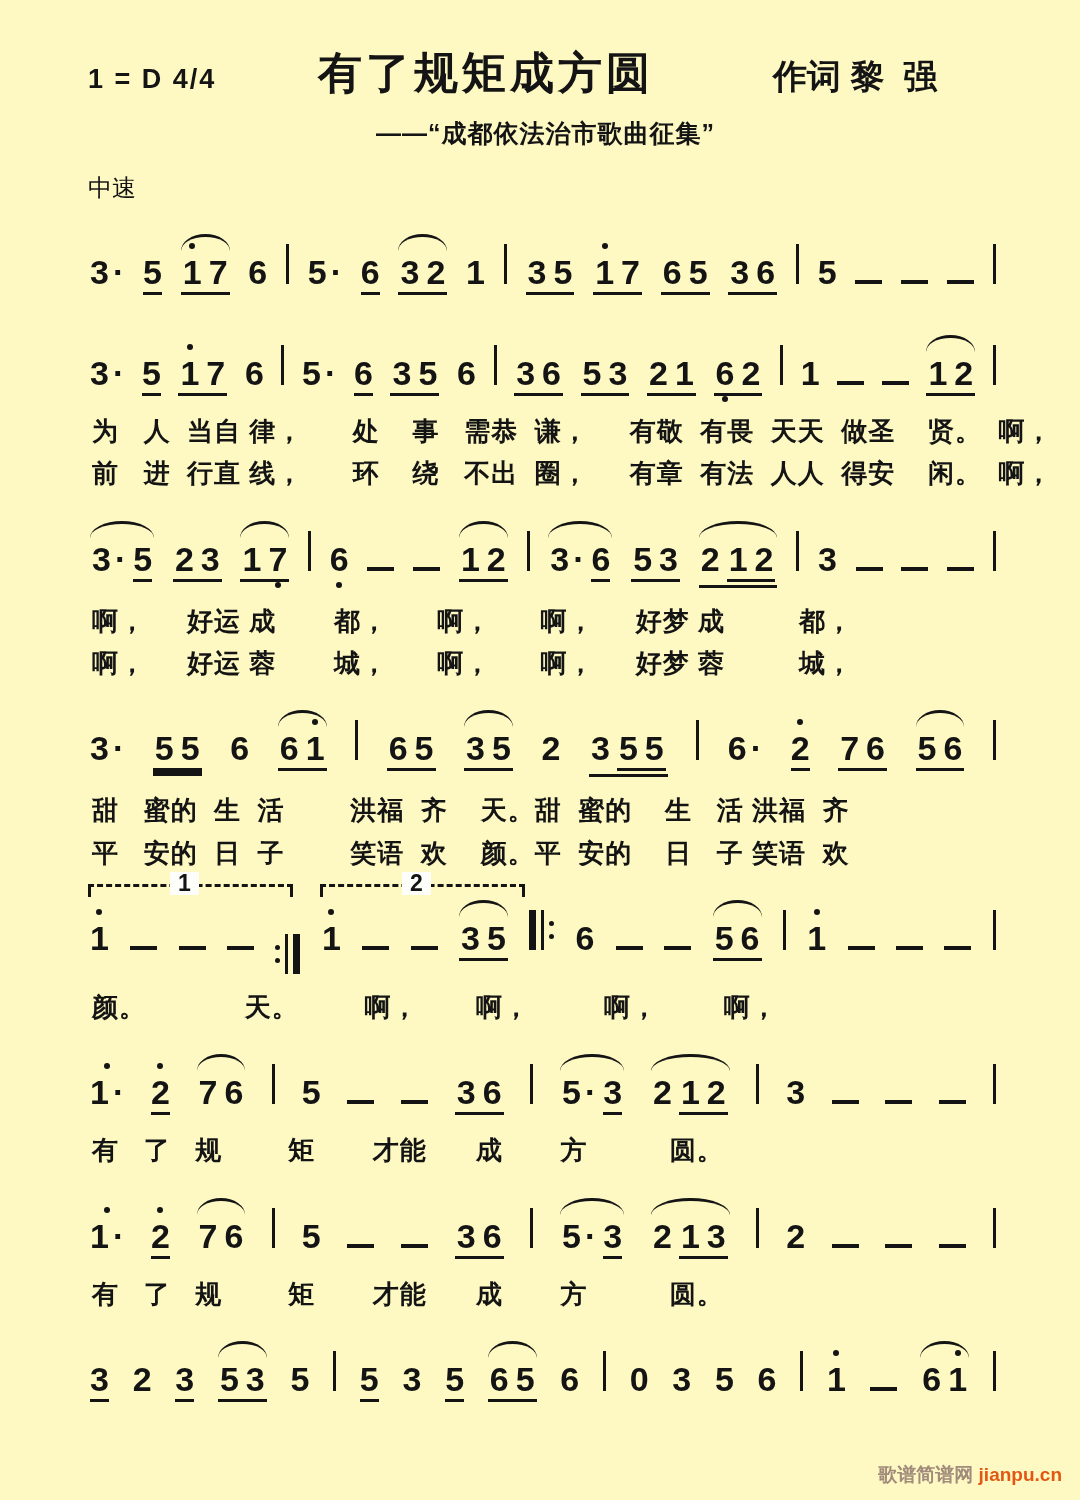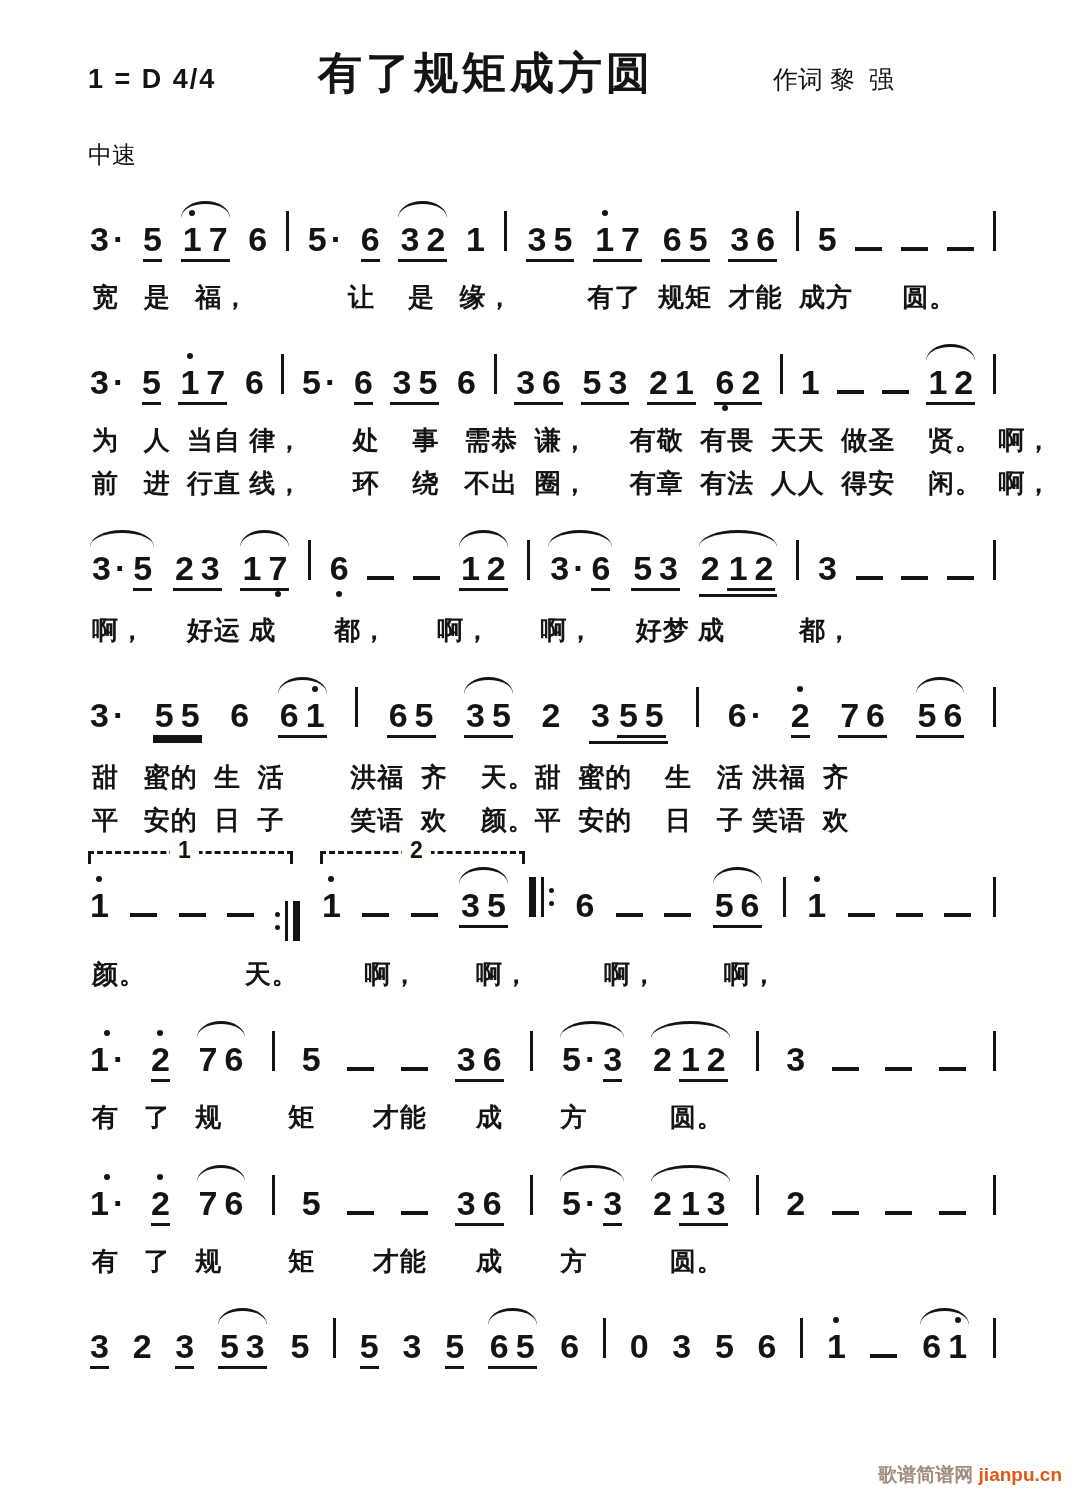--- a/index.html
+++ b/index.html
@@ -1,31 +1,31 @@
 <!DOCTYPE html>
 <html><head>
 <meta charset="utf-8">
 <style>
   html,body{margin:0;padding:0;background:#e8e8e8;}
   .page{
     position:relative;
     width:1080px;height:1500px;
     margin:0 auto;
-    background:#ffffff;
+    background:#fef9c3;
     font-family:"Liberation Sans", sans-serif;
     color:#141414;
     overflow:hidden;
     box-sizing:border-box;
     padding:44px 82px 0 88px;
   }
   
   .hdr{display:grid;grid-template-columns:230px 1fr 225px;align-items:baseline;}
   .keysig{font-size:27px;font-weight:bold;letter-spacing:2px;white-space:pre;}
   .title{font-size:44px;font-weight:bold;text-align:left;letter-spacing:4px;}
-  .credit{font-size:25px;font-weight:normal;white-space:pre;}
+  .credit{font-size:34px;font-weight:bold;white-space:pre;}
   .hdr2{display:grid;grid-template-columns:230px 1fr 225px;align-items:baseline;margin-top:14px;}
   .subtitle{font-size:25px;font-weight:bold;text-align:center;letter-spacing:1px;}
   .tempo{font-size:24px;font-weight:normal;margin-top:22px;}
   
   .score{margin-top:0px;}
   .line-block{margin-top:10px;}
   .melody{
     position:relative;
     display:flex;justify-content:space-between;align-items:baseline;
     padding:30px 2px 8px 2px;
@@ -72,20 +72,21 @@
 
 <div class="page">
 
   <div class="hdr">
     <div class="keysig">1 = D 4/4</div>
     <div class="title">有了规矩成方圆</div>
     <div class="credit">作词 黎  强</div>
   </div>
   <div class="hdr2">
     <div></div>
+    <div class="subtitle">——“成都依法治市歌曲征集”</div>
   </div>
 
   <div class="tempo">中速</div>
 
   <div class="score">
       <div class="line-block">
         <div class="melody">
           <div class="tok">
             <span class="num">3</span>
             <span class="aug">·</span>
@@ -162,21 +163,20 @@
           </div>
           <div class="bline"></div>
           <div class="tok">
             <span class="num">5</span>
           </div>
           <div class="dash"></div>
           <div class="dash"></div>
           <div class="dash"></div>
           <div class="bline"></div>
         </div>
-        <div class="lyrics">宽   是   福，            让    是   缘，         有了  规矩  才能  成方      圆。</div>
       </div>
       <div class="line-block">
         <div class="melody">
           <div class="tok">
             <span class="num">3</span>
             <span class="aug">·</span>
           </div>
           <div class="tok u1">
             <span class="num">5</span>
           </div>
@@ -347,20 +347,21 @@
           <div class="bline"></div>
           <div class="tok">
             <span class="num">3</span>
           </div>
           <div class="dash"></div>
           <div class="dash"></div>
           <div class="dash"></div>
           <div class="bline"></div>
         </div>
         <div class="lyrics">啊，     好运 成       都，      啊，      啊，     好梦 成         都，</div>
+        <div class="lyrics">啊，     好运 蓉       城，      啊，      啊，     好梦 蓉         城，</div>
       </div>
       <div class="line-block">
         <div class="melody">
           <div class="tok">
             <span class="num">3</span>
             <span class="aug">·</span>
           </div>
           <div class="grp gu2">
             <div class="tok">
               <span class="num">5</span>

